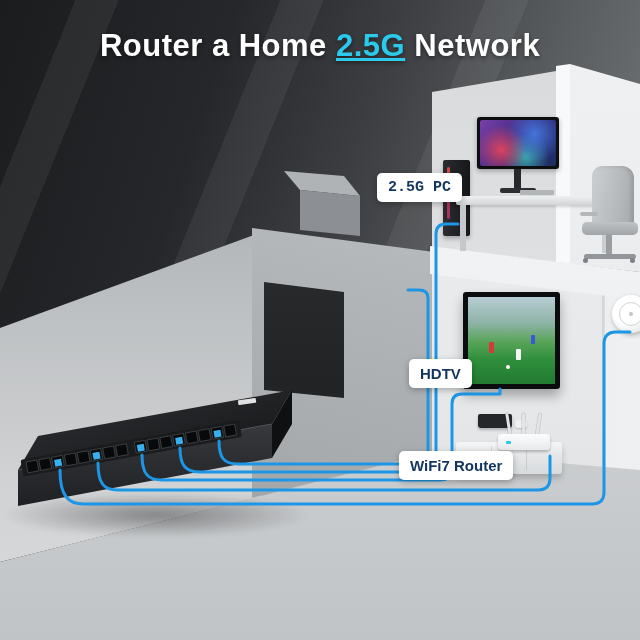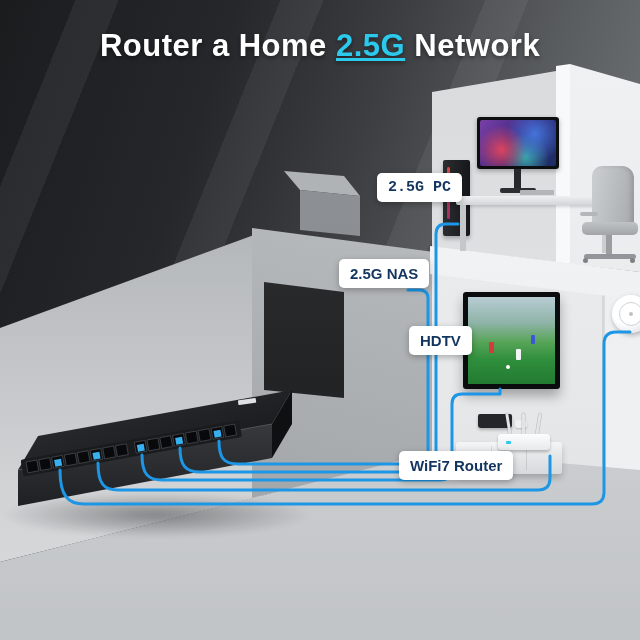--- a/index.html
+++ b/index.html
@@ -111,21 +111,21 @@
   .title { position:absolute; top:28px; left:0; right:0; margin:0; text-align:center;
            font-size:31px; font-weight:bold; color:#ffffff; letter-spacing:0.5px;
            text-shadow:0 2px 4px rgba(0,0,0,0.45); }
   .t-accent { color:var(--accent,#2bc9ec);text-decoration:underline; }
   .tag { position:absolute; background:#ffffff; color:var(--label_text,#12355f); font-weight:bold;
          font-size:15px; line-height:1; padding:7px 11px; border-radius:5px; white-space:nowrap;
          box-shadow:0 2px 6px rgba(0,0,0,0.28); }
   .tag-pc     { left:377px; top:173px;font-family:Liberation Mono, monospace; }
   .tag-nas    { left:339px; top:259px; }
   .tag-ap     { left:551px; top:283px; }
-  .tag-hdtv   { left:409px; top:326px; }
+  .tag-hdtv   { left:409px; top:359px; }
   .tag-router { left:399px; top:451px; }
 </style>
 </head>
 <body>
 
 <div class="scene">
 
   <div class="layer bg-base"></div>
   <div class="layer streaks"></div>
 
@@ -235,17 +235,16 @@
       <path class="cable" d="M180,448 C180,466 186,472 200,472 L416,472 Q428,472 428,460 L428,298 Q428,290 419,290 L408,290"></path>
       <path class="cable" d="M142,455 C142,474 148,480 162,480 L440,480 Q452,480 452,468 L452,404 Q452,394 462,394 L500,394 L500,389"></path>
       <path class="cable" d="M98,463 C98,484 104,490 118,490 L538,490 Q550,490 550,478 L550,456"></path>
       <path class="cable" d="M60,470 C60,496 68,504 84,504 L592,504 Q604,504 604,492 L604,344 Q604,332 616,332 L630,332"></path>
     </g>
   </svg>
 
   <h1 class="title"><span>Router a Home </span><span class="t-accent">2.5G</span><span> Network</span></h1>
 
   <div class="tag tag-pc">2.5G PC</div>
-  <div class="tag tag-nas">2.5G NAS</div>
   <div class="tag tag-hdtv">HDTV</div>
   <div class="tag tag-router">WiFi7 Router</div>
 
 </div>
 
 </body></html>

